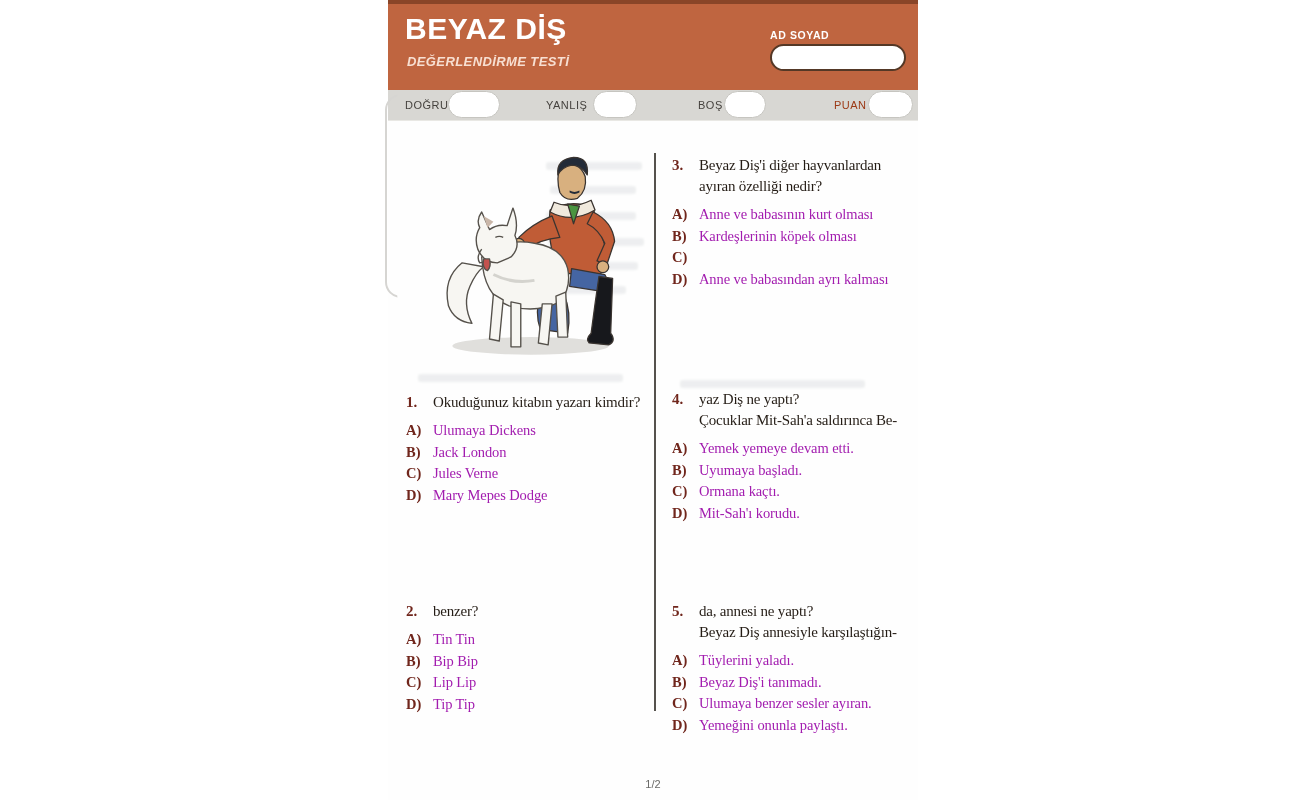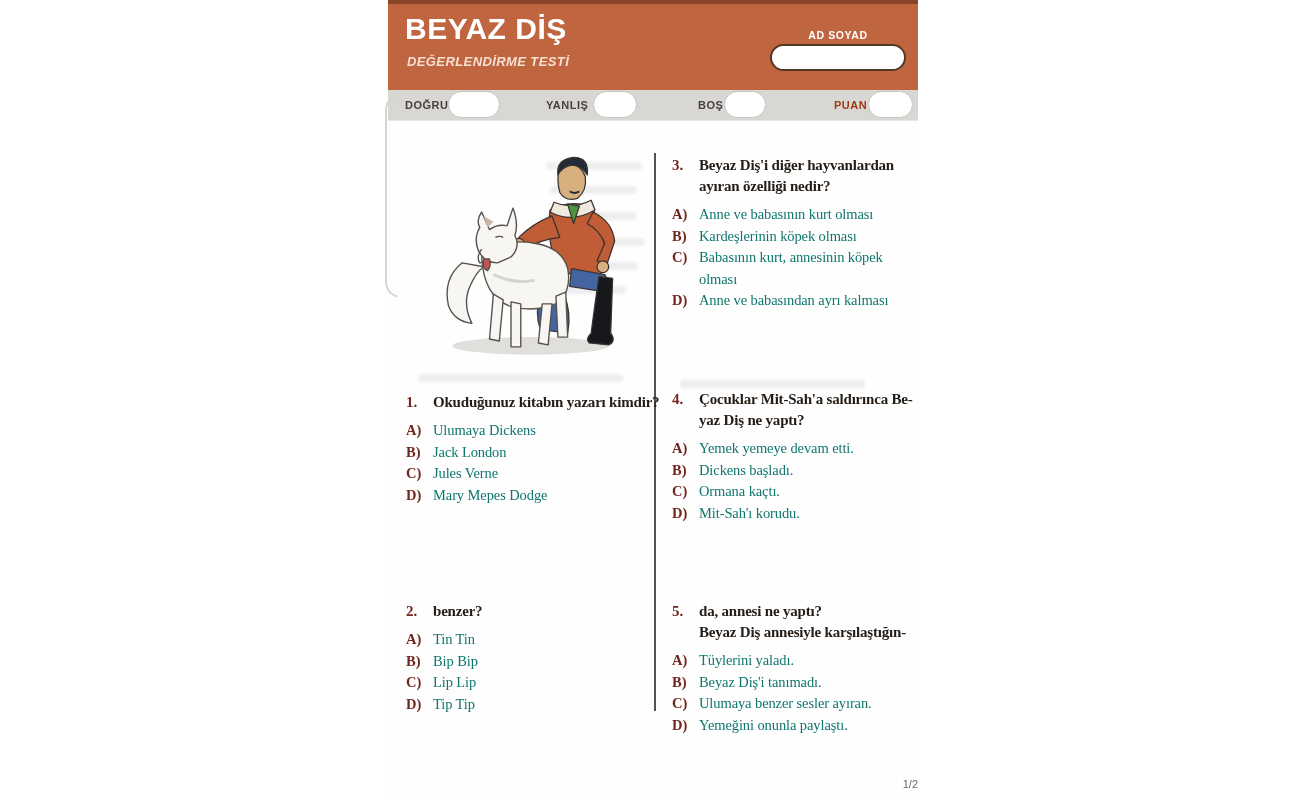--- a/index.html
+++ b/index.html
@@ -8,65 +8,65 @@
   .page{position:absolute;left:388px;top:0;width:530px;height:800px;background:#fefefe;}
 
   
   .header{position:absolute;left:0;top:0;width:530px;height:90px;background:#bf6540;}
   .header::before{content:"";position:absolute;left:0;top:0;width:100%;height:4px;
                   background:rgba(70,30,12,.45);}
   .title{position:absolute;left:17px;top:12px;font-size:30px;font-weight:800;color:#ffffff;
          letter-spacing:.5px;}
   .subtitle{position:absolute;left:19px;top:54px;font-size:13px;font-weight:700;font-style:italic;
             color:rgba(255,240,230,.88);letter-spacing:.4px;text-align:center;}
-  .name-label{position:absolute;left:382px;top:29px;width:136px;text-align:center;
+  .name-label{position:absolute;left:382px;top:29px;width:136px;text-align:left;
               font-size:10.5px;font-weight:800;color:#ffffff;letter-spacing:.6px;}
   .name-input{position:absolute;left:382px;top:44px;width:136px;height:27px;border-radius:15px;
               background:#ffffff;border:2px solid #543826;box-sizing:border-box;outline:none;
               padding:0 10px;font-size:13px;}
 
   
   .scorebar{position:absolute;left:0;top:90px;width:530px;height:30px;background:#d8d7d3;
             border-bottom:1px solid #e9e8e4;}
-  .score-label{position:absolute;top:99px;font-size:11px;font-weight:700;color:#45423e;
+  .score-label{position:absolute;top:99px;font-size:11px;font-weight:400;color:#45423e;
                letter-spacing:.5px;}
   .score-label.puan{color:#9c3a16;}
   .score-oval{position:absolute;top:91px;height:27px;border-radius:15px;background:#ffffff;
               border:1px solid #c6c5c0;box-sizing:border-box;outline:none;text-align:center;
               font-size:13px;padding:0 6px;}
 
   
   .page-curl{position:absolute;left:-3px;top:94px;width:40px;height:200px;
              border:2px solid #d6d5d2;border-radius:16px;
              clip-path:inset(-3px 72% -3px -3px);background:transparent;}
   .divider{position:absolute;left:266px;top:153px;width:2px;height:558px;background:#55524d;}
-  .footer{position:absolute;left:0;top:778px;width:530px;text-align:right;
+  .footer{position:absolute;left:0;top:778px;width:530px;text-align:center;
           font-size:11px;color:#6a6a68;}
   .ghost{position:absolute;height:8px;background:#8e949e;opacity:.14;filter:blur(1px);
          border-radius:3px;}
 
   
   .illus{position:absolute;left:37px;top:146px;width:215px;height:218px;}
 
   
   .q{position:absolute;width:244px;font-family:"Liberation Serif",serif;}
   .q1{left:18px;top:392px;}
   .q2{left:18px;top:601px;}
   .q3{left:284px;top:155px;}
   .q4{left:284px;top:389px;}
   .q5{left:284px;top:601px;}
   .q-head{display:flex;}
   .q-num{flex:0 0 27px;width:27px;font-weight:700;color:#70261c;font-size:15px;line-height:21px;}
-  .q-lines{font-weight:700;color:#241c15;font-size:15px;line-height:21px;letter-spacing:-.2px;}
+  .q-lines{font-weight:400;color:#241c15;font-size:15px;line-height:21px;letter-spacing:-.2px;}
   .q-line{white-space:nowrap;}
   .q-line:empty{display:none;}
   .opts{margin-top:7px;}
   .opt{display:flex;line-height:21.5px;}
   .opt-letter{flex:0 0 27px;width:27px;font-weight:700;color:#70261c;font-size:14.5px;}
-  .opt-text{font-size:14.5px;color:#0f766e;letter-spacing:-.1px;}
+  .opt-text{font-size:14.5px;color:#a21caf;letter-spacing:-.1px;}
 </style>
 </head>
 <body>
 
 <div class="stage">
   <div class="page">
 
     <div class="header">
       <div class="title">BEYAZ DİŞ</div>
       <div class="subtitle">DEĞERLENDİRME TESTİ</div>
@@ -195,45 +195,44 @@
         <div class="opt">
             <span class="opt-letter">A)</span>
             <span class="opt-text">Anne ve babasının kurt olması</span>
           </div>
         <div class="opt">
             <span class="opt-letter">B)</span>
             <span class="opt-text">Kardeşlerinin köpek olması</span>
           </div>
         <div class="opt">
             <span class="opt-letter">C)</span>
-            <span class="opt-text">Babasının kurt, annesinin köpek olması</span>
           </div>
         <div class="opt">
             <span class="opt-letter">D)</span>
             <span class="opt-text">Anne ve babasından ayrı kalması</span>
           </div>
       </div>
     </div>
 
     <div class="q q4">
       <div class="q-head">
         <div class="q-num">4.</div>
         <div class="q-lines">
+          <div class="q-line">yaz Diş ne yaptı?</div>
           <div class="q-line">Çocuklar Mit-Sah'a saldırınca Be-</div>
-          <div class="q-line">yaz Diş ne yaptı?</div>
         </div>
       </div>
       <div class="opts">
         <div class="opt">
             <span class="opt-letter">A)</span>
             <span class="opt-text">Yemek yemeye devam etti.</span>
           </div>
         <div class="opt">
             <span class="opt-letter">B)</span>
-            <span class="opt-text">Dickens başladı.</span>
+            <span class="opt-text">Uyumaya başladı.</span>
           </div>
         <div class="opt">
             <span class="opt-letter">C)</span>
             <span class="opt-text">Ormana kaçtı.</span>
           </div>
         <div class="opt">
             <span class="opt-letter">D)</span>
             <span class="opt-text">Mit-Sah'ı korudu.</span>
           </div>
       </div>

